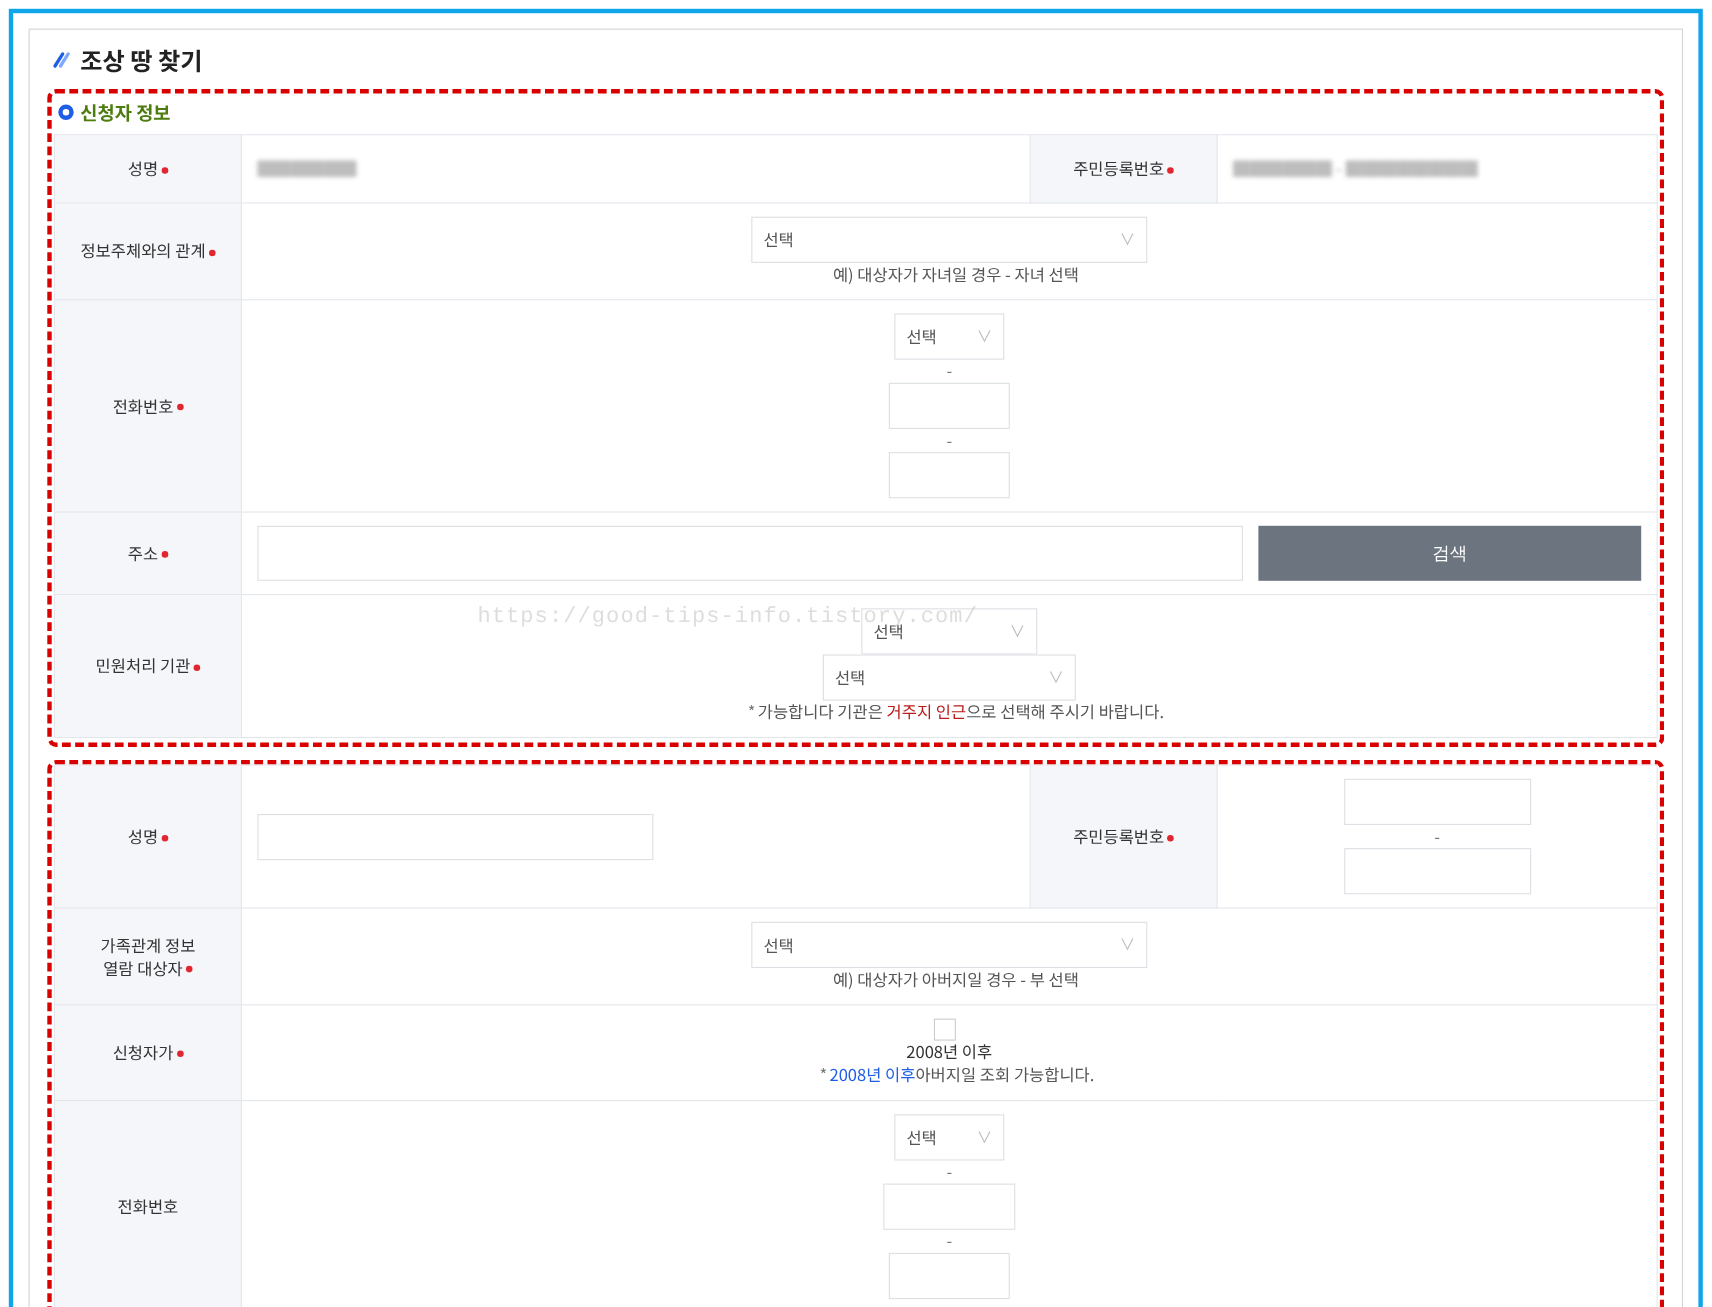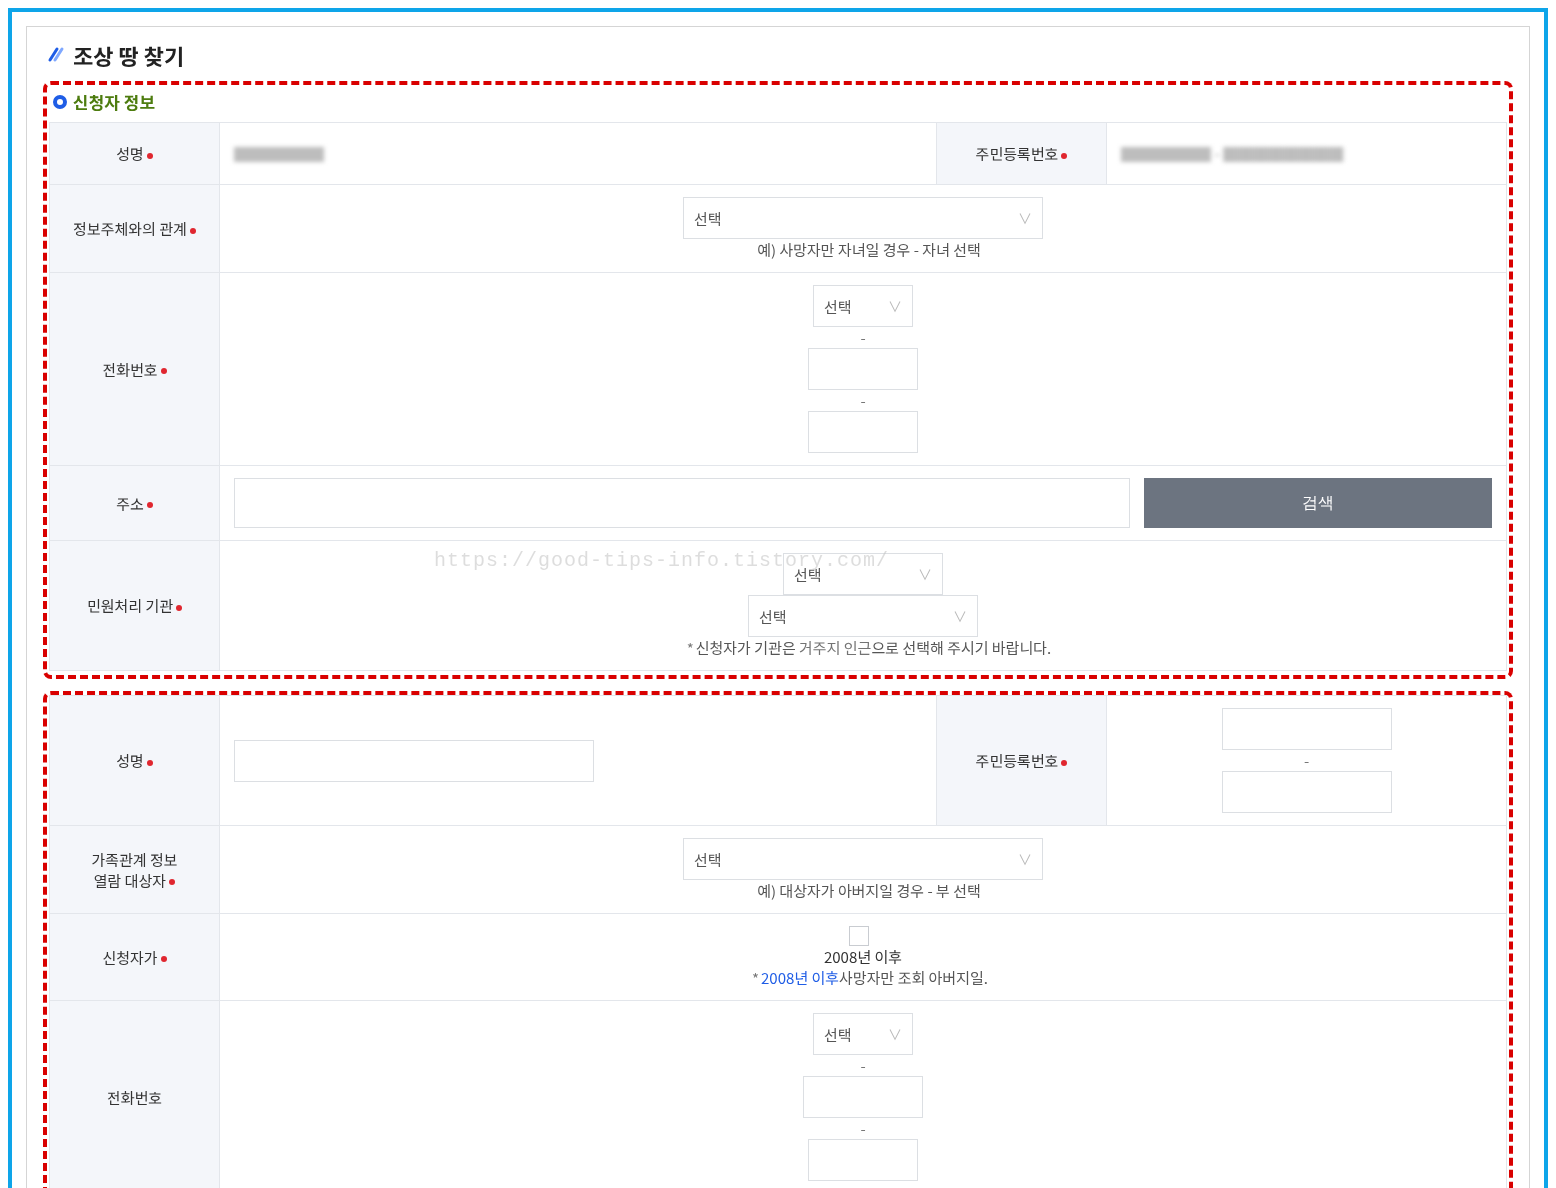--- a/index.html
+++ b/index.html
@@ -87,21 +87,21 @@
     .w-160 { width: 160px; }
     .w-100 { width: 100px; }
     .w-110 { width: 110px; }
     .w-120 { width: 120px; }
     .w-230 { width: 230px; }
     .dash { display: inline-block; padding: 0 8px; color: #777; }
     .row-flex { display: flex; align-items: center; gap: 0; flex-direction: column; }
     .hint {
       color: #555; font-size: 15px; margin-left: 12px;
     }
-    .hint .blue { color: #737373; }
+    .hint .blue { color: #b91c1c; }
     .hint .star { color: #777; margin-right: 2px; }
     .blurred {
       color: #bdbdbd; filter: blur(2px); font-weight: 700;
       display: inline-block;
     }
     .btn-search {
       background: #6c7480; color: #fff; border: none;
       height: 50px; width: 100%; font-size: 16px; cursor: pointer;
     }
     .addr-td { display: flex; gap: 14px; align-items: center; }
@@ -152,21 +152,21 @@
         <td><span class="blurred">██████ - ████████</span></td>
       </tr>
       <tr>
         <th><span>정보주체와의 관계</span><span class="req-dot"></span></th>
         <td colspan="3">
           <div class="row-flex">
             <div class="select-box w-360">
               <span>선택</span>
               <span class="chev">∨</span>
             </div>
-            <span class="hint">예) 사망자만 자녀일 경우 - 자녀 선택</span>
+            <span class="hint">예) 대상자가 자녀일 경우 - 자녀 선택</span>
           </div>
         </td>
       </tr>
       <tr>
         <th><span>전화번호</span><span class="req-dot"></span></th>
         <td colspan="3">
           <div class="row-flex">
             <div class="select-box w-100">
               <span>선택</span>
               <span class="chev">∨</span>
@@ -194,21 +194,21 @@
             <div class="select-box w-160">
               <span>선택</span>
               <span class="chev">∨</span>
             </div>
             <span style="width:14px;display:inline-block"></span>
             <div class="select-box w-230">
               <span>선택</span>
               <span class="chev">∨</span>
             </div>
             <span class="hint">
-              <span class="star">*</span><span>신청자가 기관은 </span><span class="blue">거주지 인근</span><span>으로 선택해 주시기 바랍니다.</span>
+              <span class="star">*</span><span>가능합니다 기관은 </span><span class="blue">거주지 인근</span><span>으로 선택해 주시기 바랍니다.</span>
             </span>
             <span class="watermark" style="left:200px;top:-4px">https://good-tips-info.tistory.com/</span>
           </div>
         </td>
       </tr>
     </tbody>
         </table>
   </div>
 
   <div class="section-wrap">
@@ -247,21 +247,21 @@
           </div>
         </td>
       </tr>
       <tr>
         <th><span>신청자가</span><span class="req-dot"></span></th>
         <td colspan="3">
           <div class="row-flex">
             <span class="chk"></span>
             <span>2008년 이후</span>
             <span class="hint" style="margin-left:14px">
-              <span class="star">*</span><span style="color:#1f5de6">2008년 이후</span><span>사망자만 조회 아버지일.</span>
+              <span class="star">*</span><span style="color:#1f5de6">2008년 이후</span><span>아버지일 조회 가능합니다.</span>
             </span>
           </div>
         </td>
       </tr>
       <tr>
         <th><span>전화번호</span></th>
         <td colspan="3">
           <div class="row-flex">
             <div class="select-box w-100">
               <span>선택</span>

